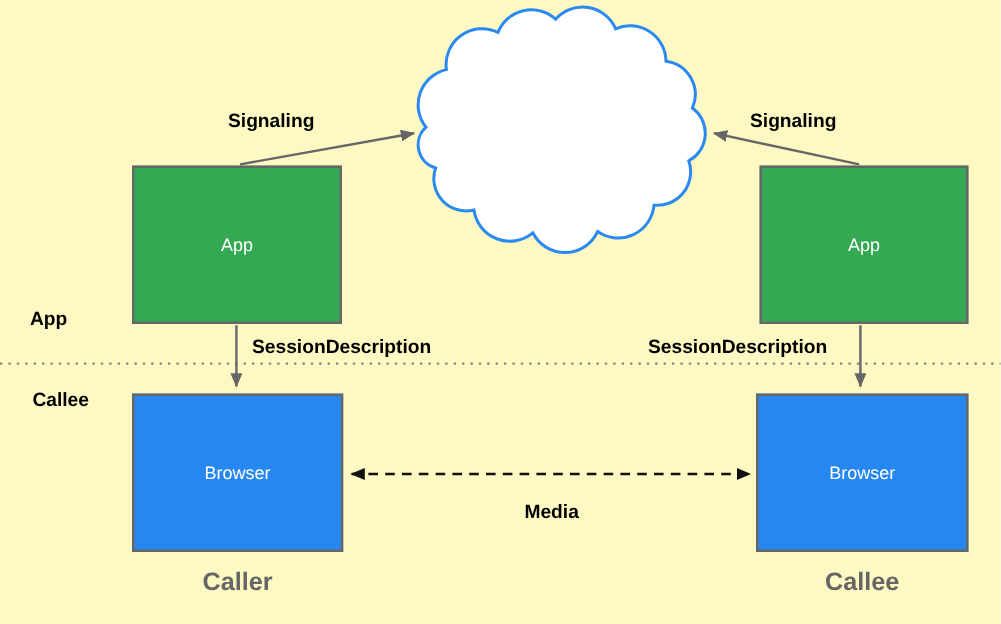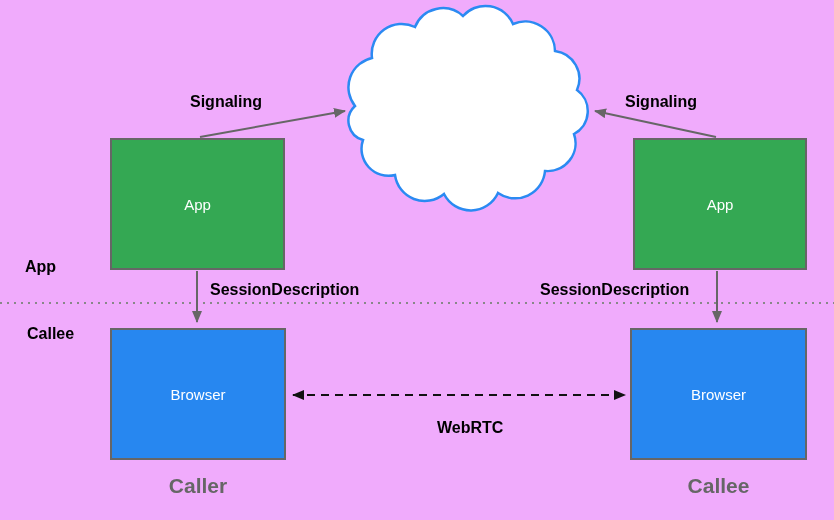--- a/index.html
+++ b/index.html
@@ -1,17 +1,17 @@
 <!DOCTYPE html>
 <html><head>
 <meta charset="utf-8">
 <style>
   html,body { margin:0; padding:0; background:#ffffff; }
   .canvas {
-    position:relative; width:834px; height:520px; background:#f0abfc;
+    position:relative; width:834px; height:520px; background:#fef9c3;
     font-family:"Liberation Sans","DejaVu Sans",sans-serif; overflow:hidden;
   }
   .connector-layer { position:absolute; left:0; top:0; width:834px; height:520px; }
   .lbl {
     position:absolute; font-weight:bold; font-size:16px; color:#000;
     white-space:nowrap; line-height:1.15;
   }
   .box {
     position:absolute; box-sizing:border-box; border:2px solid #666666;
     display:flex; align-items:center; justify-content:center;
@@ -75,21 +75,21 @@
     <line x1="197" y1="271" x2="197" y2="322" stroke="#666666" stroke-width="2" marker-end="url(#ah-gray)"></line>
     <line x1="717" y1="271" x2="717" y2="322" stroke="#666666" stroke-width="2" marker-end="url(#ah-gray)"></line>
 
     <line x1="293" y1="395" x2="625" y2="395" stroke="#111111" stroke-width="2" stroke-dasharray="8 6" marker-start="url(#ah-black)" marker-end="url(#ah-black)"></line>
   </svg>
 
   <div class="lbl lbl-signaling-left">Signaling</div>
   <div class="lbl lbl-signaling-right">Signaling</div>
   <div class="lbl lbl-session-left">SessionDescription</div>
   <div class="lbl lbl-session-right">SessionDescription</div>
-  <div class="lbl lbl-media">WebRTC</div>
+  <div class="lbl lbl-media">Media</div>
 
   <div class="lbl lbl-app-layer">App</div>
   <div class="lbl lbl-webrtc-layer">Callee</div>
 
   <div class="box app-box box-app-left" style="background-color: rgb(52, 168, 83);">
     <span>App</span>
   </div>
   <div class="box app-box box-app-right" style="background-color: rgb(52, 168, 83);">
     <span>App</span>
   </div>

